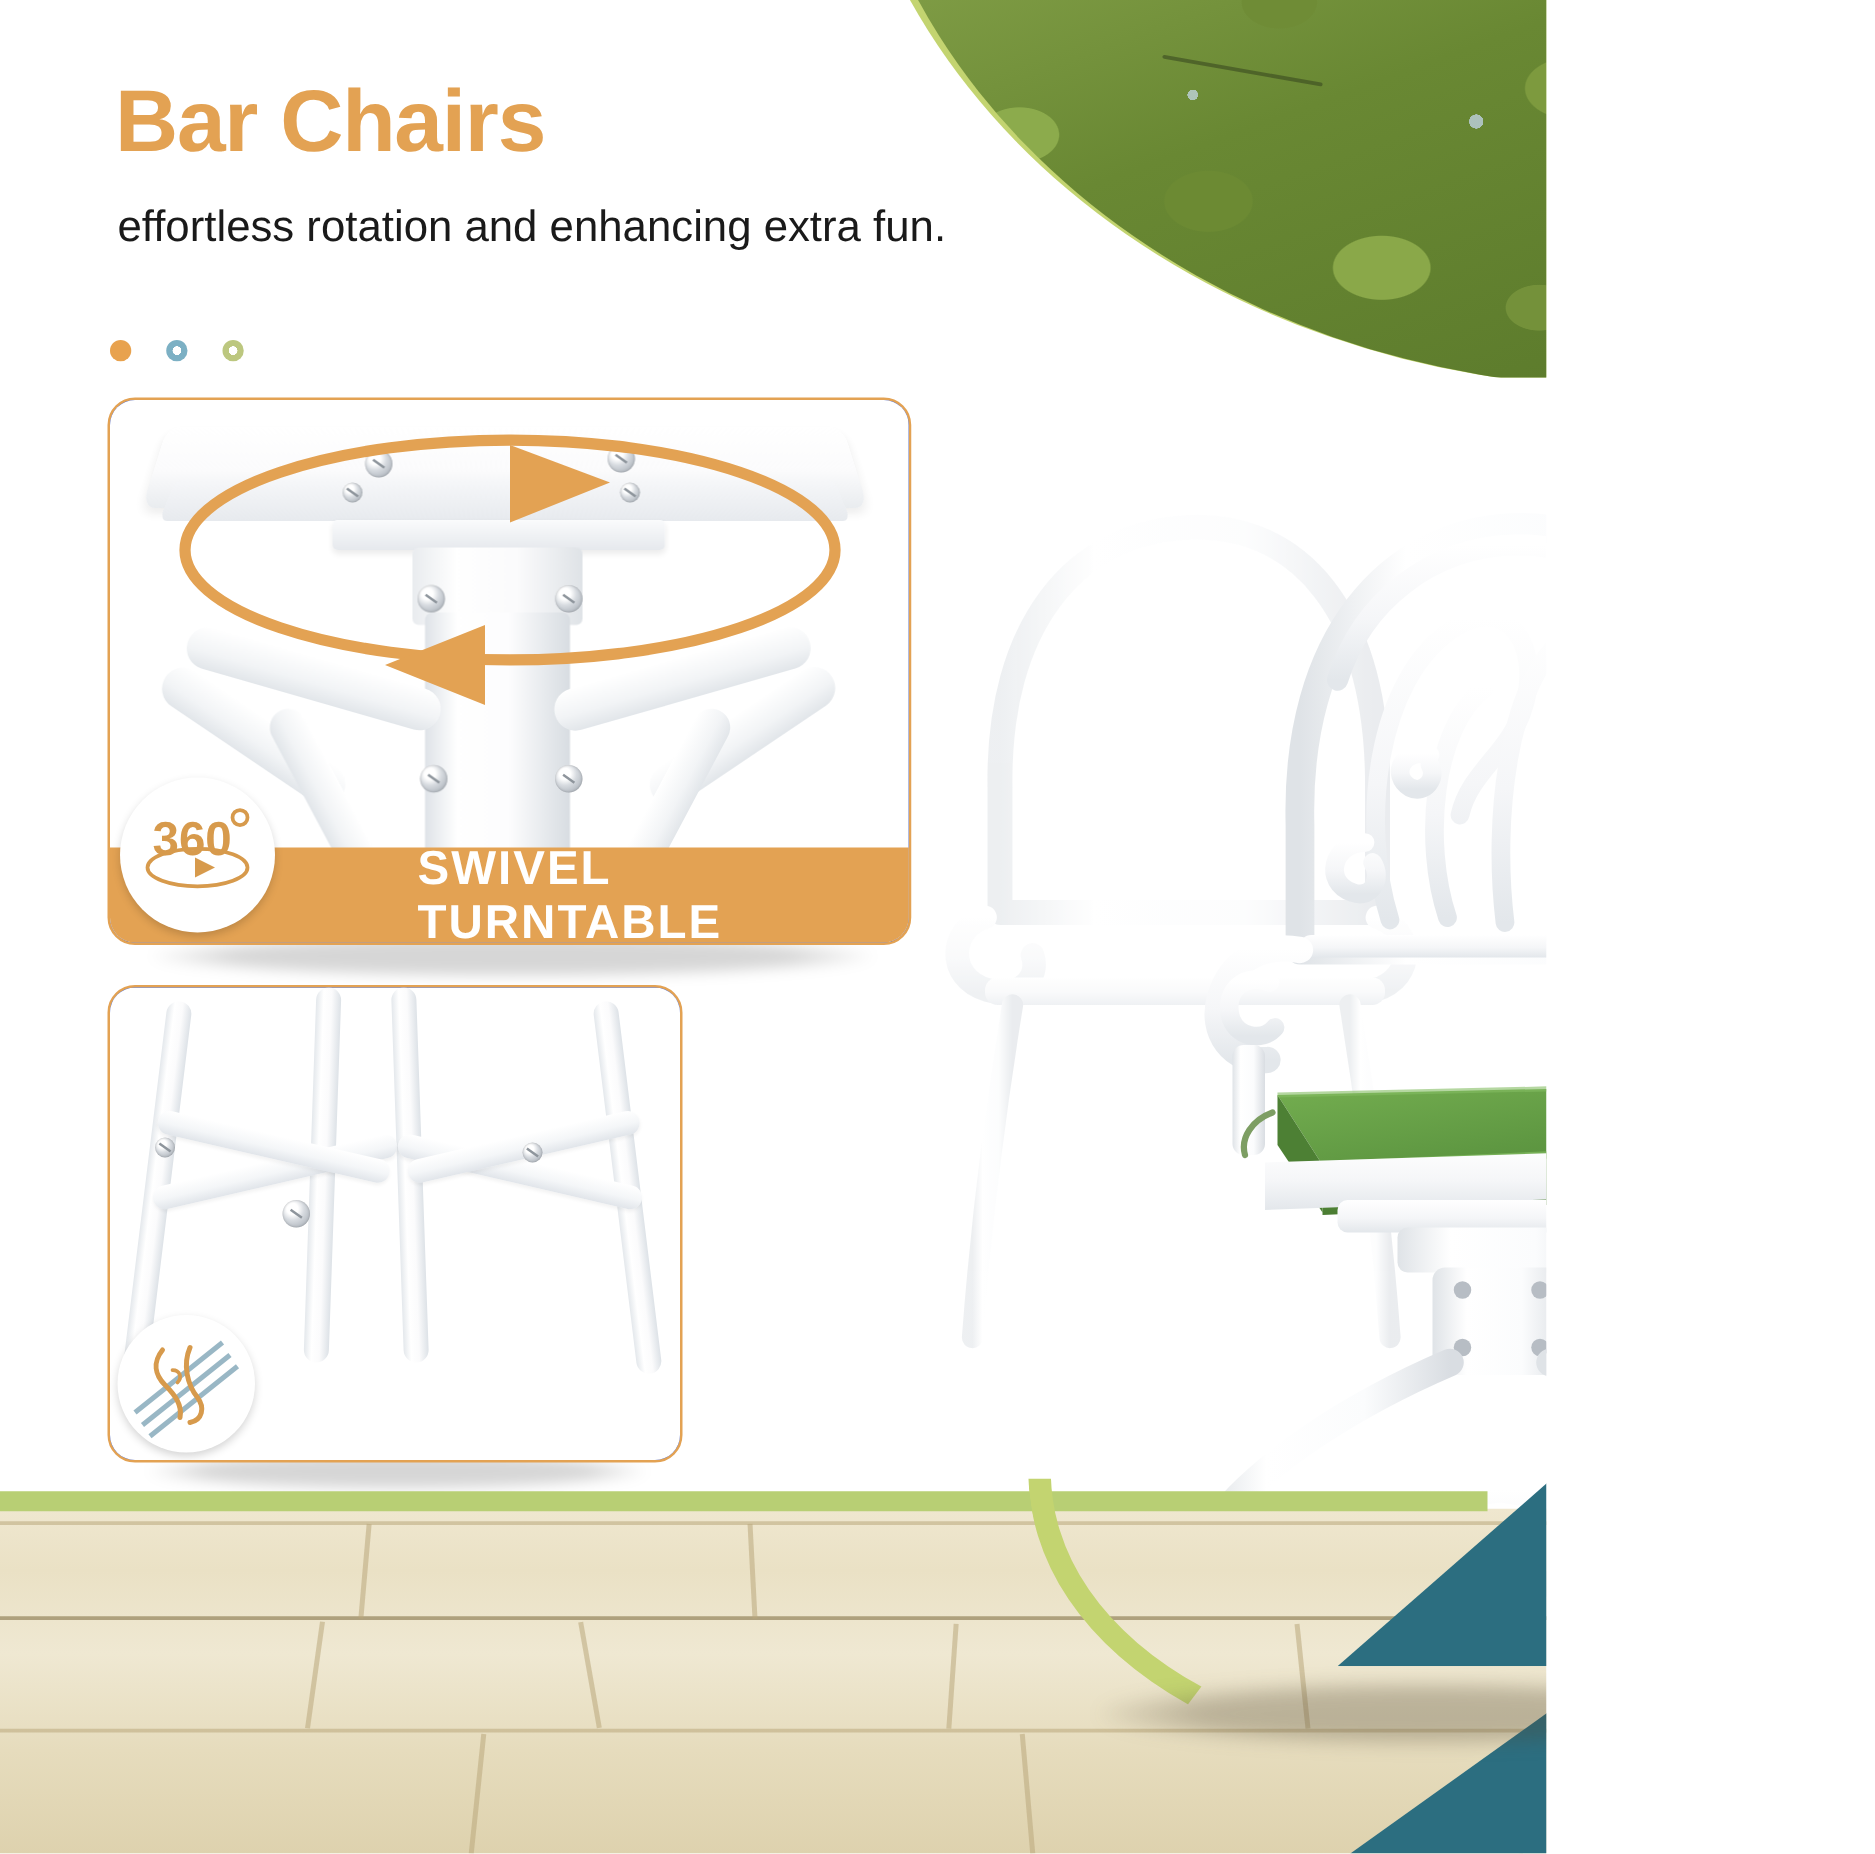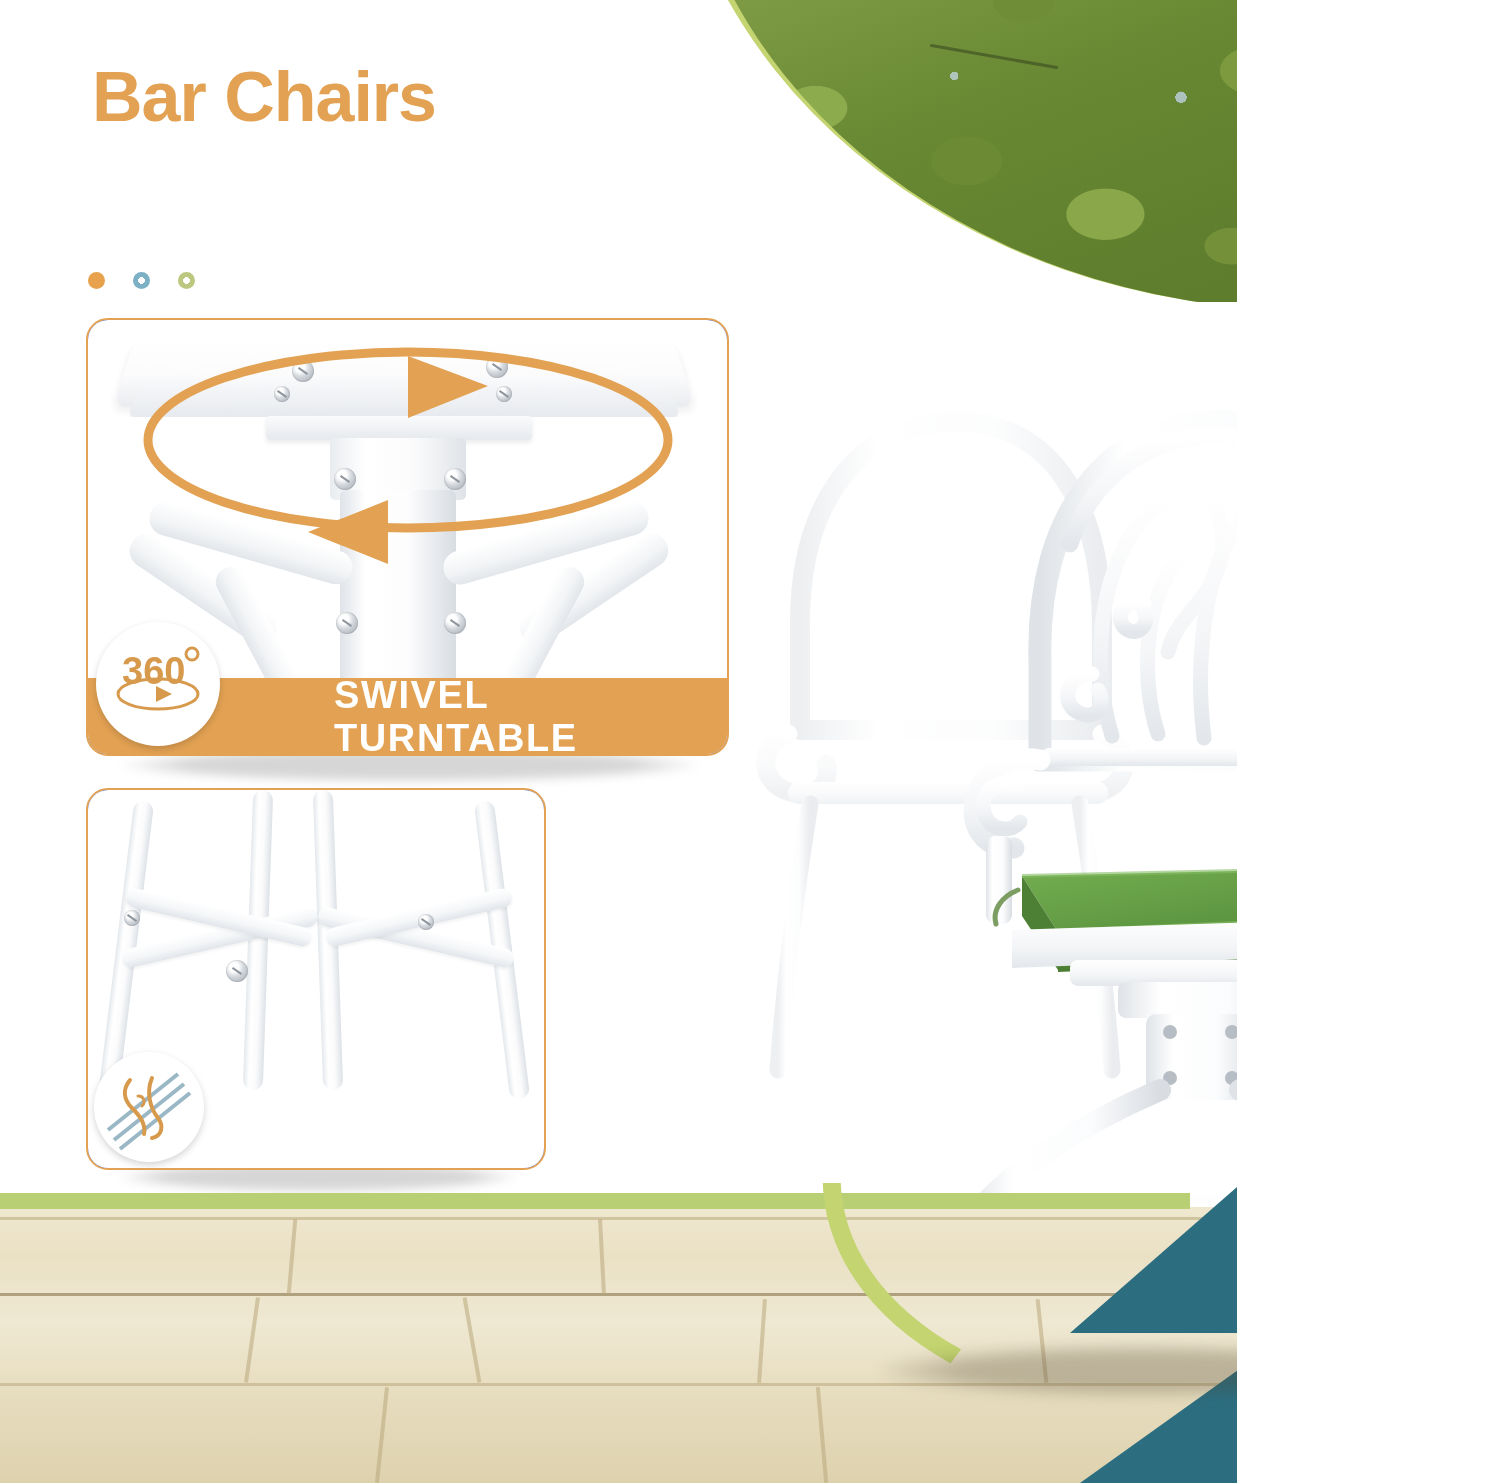--- a/index.html
+++ b/index.html
@@ -225,20 +225,21 @@
     <div class="foliage-border"></div>
     <div class="foliage-img">
       <div class="foliage-spark"></div>
 
       <div class="branch" style="left:40%;top:52%;width:130px;height:3px;transform:rotate(10deg);"></div>
     </div>
   </div>
 
   <div class="page-title">Bar Chairs</div>
   <div class="subtitle">
+    <div>effortless rotation and enhancing extra fun.</div>
   </div>
   <div class="dots">
     <span class="dot d0"></span>
     <span class="dot d1"></span>
     <span class="dot d2"></span>
   </div>
 
   <div class="panel-shadow shadow-swivel"></div>
   <div class="panel p-swivel">
     <div class="shot">

